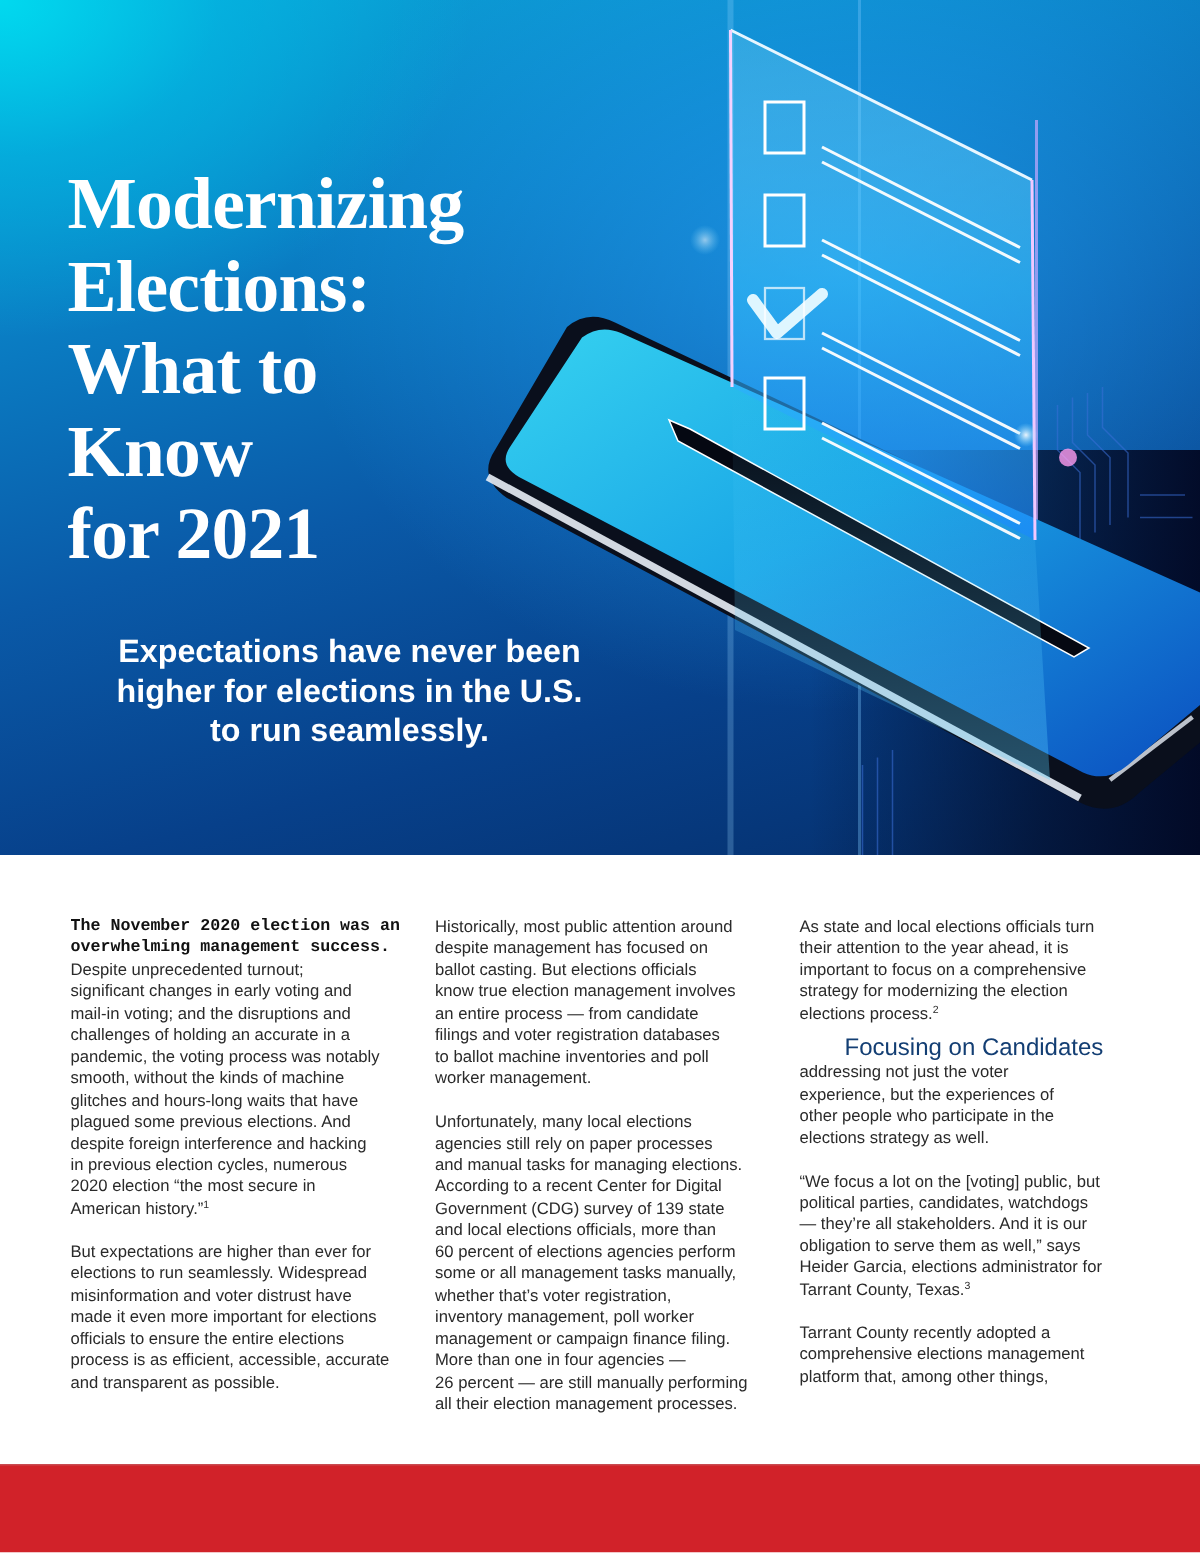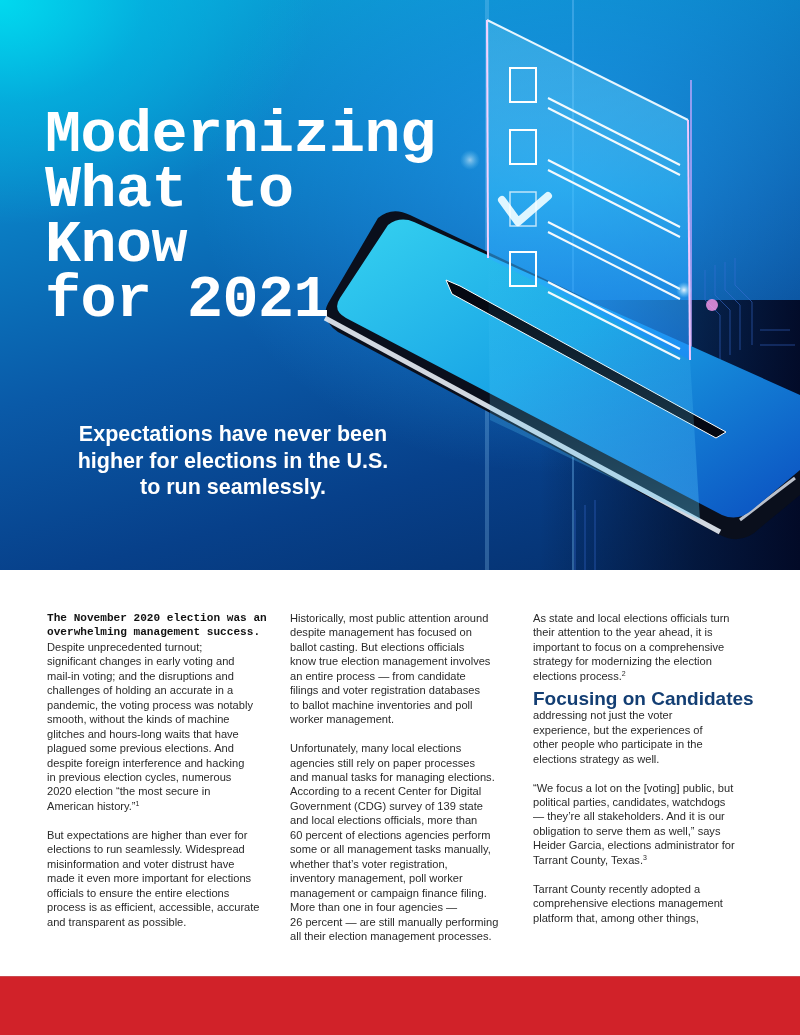--- a/index.html
+++ b/index.html
@@ -17,22 +17,22 @@
   }
   .hero-dark-right {
     position: absolute; right: 0; top: 300px; width: 260px; height: 270px;
     background: linear-gradient(90deg, rgba(3,20,60,0) 0%, rgba(3,15,45,0.75) 60%, rgba(2,8,35,0.95) 100%);
   }
   .hero-art { position: absolute; left: 0; top: 0; width: 800px; height: 570px; }
 
   .title {
     position: absolute; left: 45px; top: 108px;
     color: #ffffff; font-weight: 700;
-    font-size: 60px; line-height: 55px; letter-spacing: -0.5px;
-    font-family: Liberation Mono, monospace;
+    font-size: 49px; line-height: 55px; letter-spacing: -0.5px;
+    font-family: Liberation Serif, serif;
     width: 420px;
   }
   .title span { display: block; white-space: nowrap; }
 
   .subtitle {
     position: absolute; left: 43px; top: 421px;
     color: #ffffff; font-weight: 700;
     font-size: 21.5px; line-height: 26.5px;
     width: 380px;
     font-family: "Liberation Sans", sans-serif;
@@ -47,22 +47,22 @@
     font-family: "Liberation Sans", sans-serif;
   }
   .col1 { left: 47px; }
   .col2 { left: 290px; }
   .col3 { left: 533px; }
   .col p { margin-bottom: 14.45px; }
   .col .line { display: block; white-space: nowrap; }
   .col .lead { font-weight: 700; color: #111111; font-family: Liberation Mono, monospace; }
   .col sup { font-size: 7px; line-height: 0; vertical-align: 4px; }
   .section-heading {
-    font-size: 19px; font-weight: 700; color: #133e73;
-    line-height: 18px; margin-top: -2px; white-space: nowrap;
+    font-size: 16px; font-weight: 400; color: #133e73;
+    line-height: 18px; margin-top: -2px; white-space: nowrap; margin-left: 30px;
   }
 
   
   .footer-band {
     position: absolute; left: 0; top: 976px; width: 800px; height: 59px;
     background: #d12229;
     border-top: 1px solid #c94a50;
   }
 </style>
 </head>
@@ -144,20 +144,21 @@
       <line x1="548" y1="292" x2="680" y2="359"></line>
     </g>
 
     <circle cx="684" cy="290" r="8" fill="url(#glow)"></circle>
     <circle cx="712" cy="305" r="6" fill="#ff9cf0" opacity="0.8"></circle>
     <circle cx="470" cy="160" r="10" fill="url(#glow)" opacity="0.6"></circle>
   </svg>
 
   <h1 class="title">
     <span>Modernizing</span>
+    <span>Elections:</span>
     <span>What to</span>
     <span>Know</span>
     <span>for 2021</span>
   </h1>
 
   <h2 class="subtitle">
     <span>Expectations have never been</span>
     <span>higher for elections in the U.S.</span>
     <span>to run seamlessly.</span>
   </h2>

